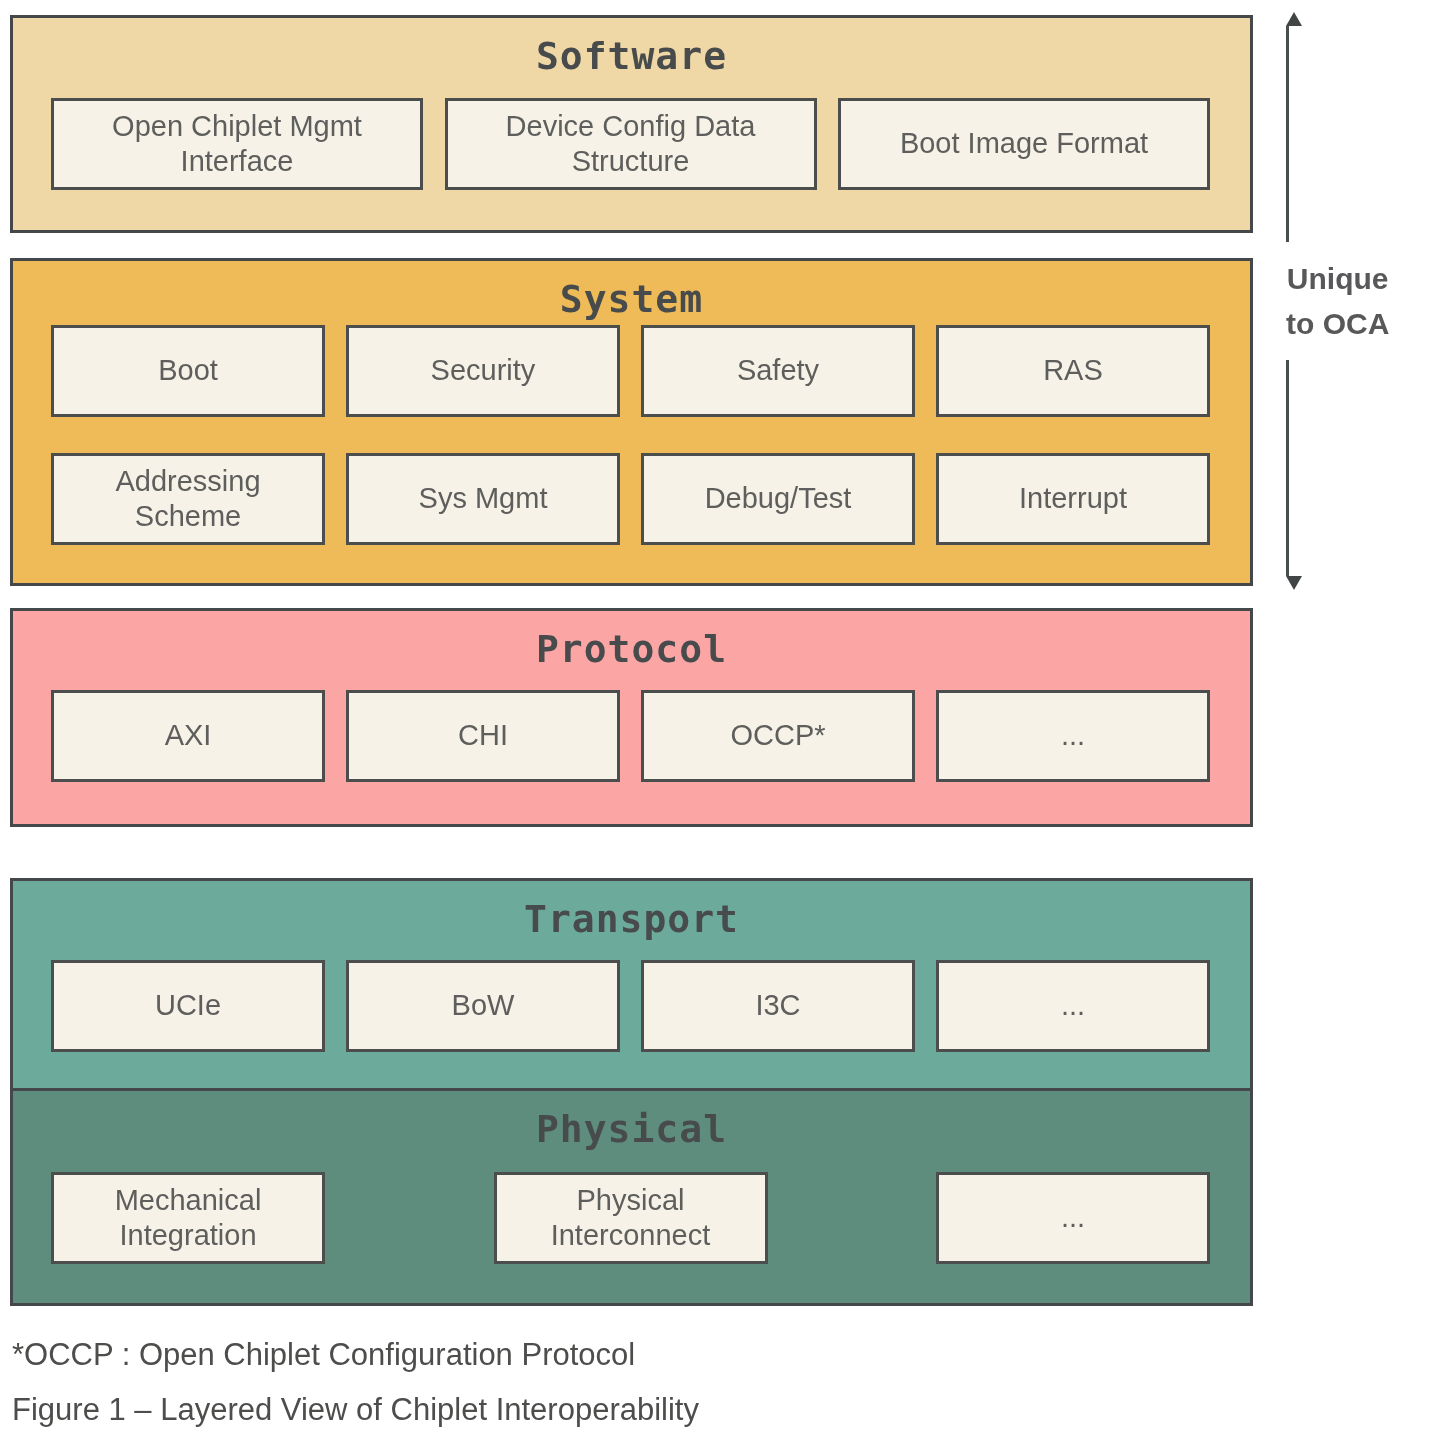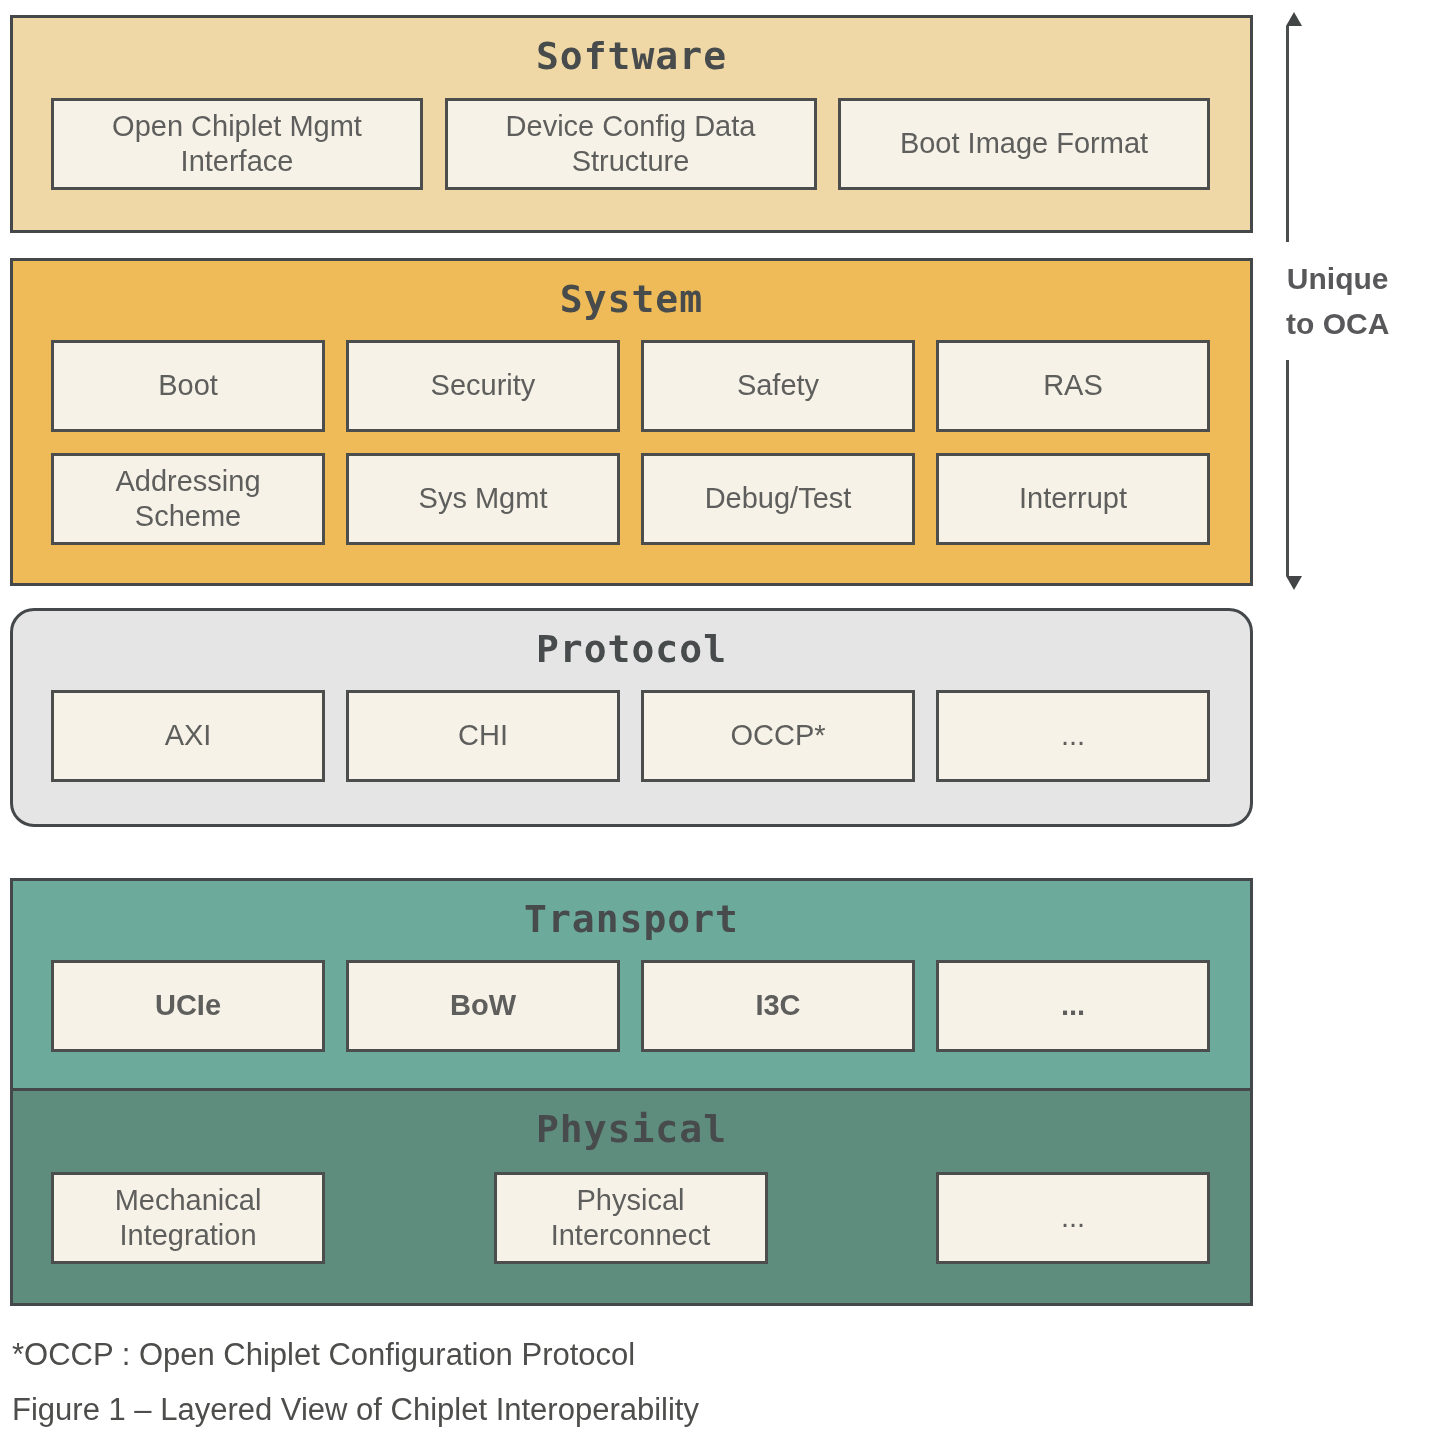--- a/index.html
+++ b/index.html
@@ -30,26 +30,26 @@
     text-align:center; padding:6px 24px;
     font-size:29px; line-height:1.22; color:#5e5e5c;
   }
   .w3 { width:372px; }
   .w4 { width:274px; }
 
   
   #layer-software  { top:15px;  height:212px; }
   #layer-software .row { top:80px; }
   #layer-system    { top:258px; height:322px; }
-  #layer-system .row-1 { top:79px; }
+  #layer-system .row-1 { top:64px; }
   #layer-system .row-2 { top:192px;align-items:flex-end; }
   #layer-protocol  { top:608px; height:213px; }
   #layer-protocol .row { top:79px; }
   #layer-transport { top:878px; height:212px; }
-  #layer-transport .row { top:79px;font-weight:bold; }
+  #layer-transport .row { top:79px; }
   #layer-physical  { top:1088px; height:212px; }
   #layer-physical .row { top:81px; }
 
   
   .annot {
     position:absolute; left:1286px; top:12px; width:120px; height:578px;
     display:flex; flex-direction:column; align-items:flex-start;
   }
   .tri-up {
     width:0; height:0;
@@ -97,21 +97,21 @@
       <div class="bx w4">RAS</div>
     </div>
     <div class="row row-2">
       <div class="bx w4">Addressing Scheme</div>
       <div class="bx w4">Sys Mgmt</div>
       <div class="bx w4">Debug/Test</div>
       <div class="bx w4">Interrupt</div>
     </div>
   </div>
 
-  <div class="layer" id="layer-protocol" style="background: #e5e5e5; border-radius: 24px;">
+  <div class="layer" id="layer-protocol" style="background: #fca5a5;">
     <div class="layer-title">Protocol</div>
     <div class="row">
       <div class="bx w4">AXI</div>
       <div class="bx w4">CHI</div>
       <div class="bx w4">OCCP*</div>
       <div class="bx w4">...</div>
     </div>
   </div>
 
   <div class="layer" id="layer-transport" style="background: rgb(108, 171, 156);">

